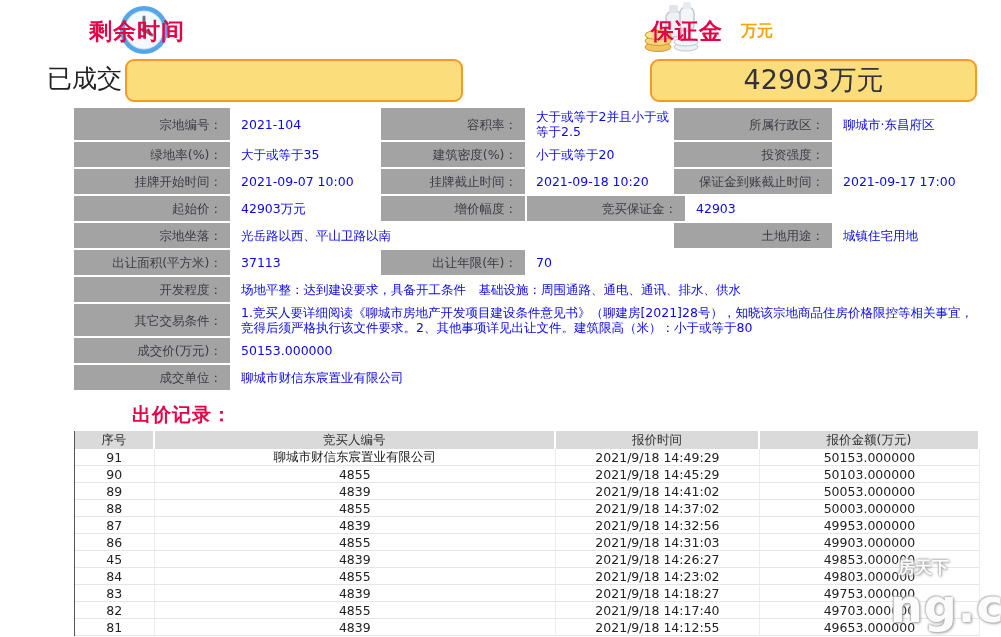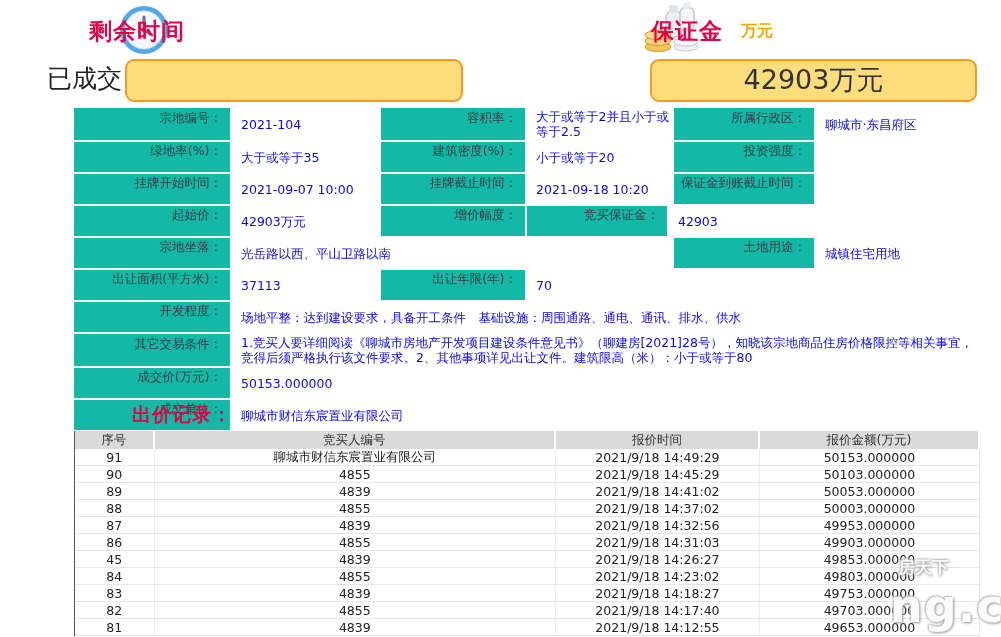--- a/index.html
+++ b/index.html
@@ -21,23 +21,23 @@
   .ybox { position:absolute; top:59px; height:43px; background:#fbdd7c;
       border:2px solid #f59a23; border-radius:9px; }
   .timer-box { left:91px; width:338px; }
   .deposit-box { left:616px; width:327px; text-align:center; color:#32323a;
       font-size:27px; line-height:38px; }
 
   
   .info { position:absolute; left:40px; top:108px; width:906px; }
   .irow { display:flex; column-gap:2px; margin-bottom:2px; }
   .cell { display:flex; align-items:center; min-height:25px; line-height:15px; font-size:12.5px; }
-  .lbl { background:#14b8a6; color:#3c3c46; justify-content:flex-end; padding:1px 8px 14px 2px; }
+  .lbl { background:#a3a3a3; color:#3c3c46; justify-content:flex-end; padding:1px 8px 1px 2px; }
   .val { background:#fff; color:#0808ee; padding:1px 2px 1px 9px; }
-  .wA{width:156px}.wB{width:147px}.wC{width:144px}.wD{width:145px}.wE{width:140px}.wF{width:146px}
+  .wA{width:156px}.wB{width:147px}.wC{width:144px}.wD{width:145px}.wE{width:158px}.wF{width:146px}
   .span3{width:440px}.spanfull{width:748px}
 
   
   .bid-title { position:absolute; left:98px; top:402px; color:#e60045;
       font-size:19px; font-weight:bold; letter-spacing:1px; }
   .bids { position:absolute; left:40px; top:431px; width:906px;
       border-left:1px solid #555; font-size:12.5px; color:#222; }
   .bt-head { display:flex; height:18px; background:#dadada; color:#333; }
   .bt-head .bc { border-right:2px solid #fff; }
   .bt-row { display:flex; height:17px; border-bottom:1px solid #e6e6e6; }
@@ -109,20 +109,21 @@
       <div class="cell lbl wE">投资强度：</div>
       <div class="cell val wF"></div>
     </div>
 
     <div class="irow">
       <div class="cell lbl wA">挂牌开始时间：</div>
       <div class="cell val wB">2021-09-07 10:00</div>
       <div class="cell lbl wC">挂牌截止时间：</div>
       <div class="cell val wD">2021-09-18 10:20</div>
       <div class="cell lbl wE">保证金到账截止时间：</div>
+      <div class="cell val wF">2021-09-17 17:00</div>
     </div>
 
     <div class="irow">
       <div class="cell lbl wA">起始价：</div>
       <div class="cell val wB">42903万元</div>
       <div class="cell lbl wC">增价幅度：</div>
       <div class="cell lbl wE">竞买保证金：</div>
       <div class="cell val wF">42903</div>
     </div>
 

